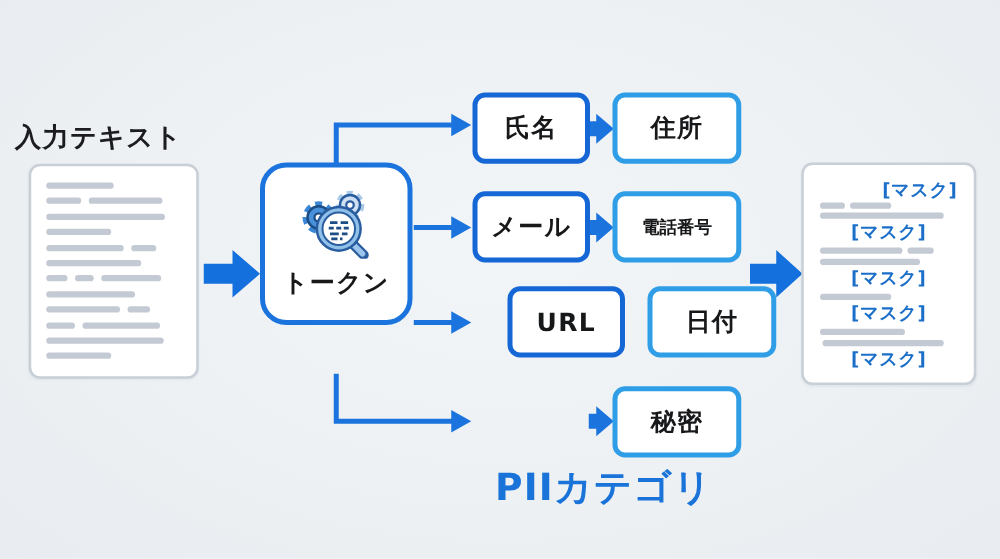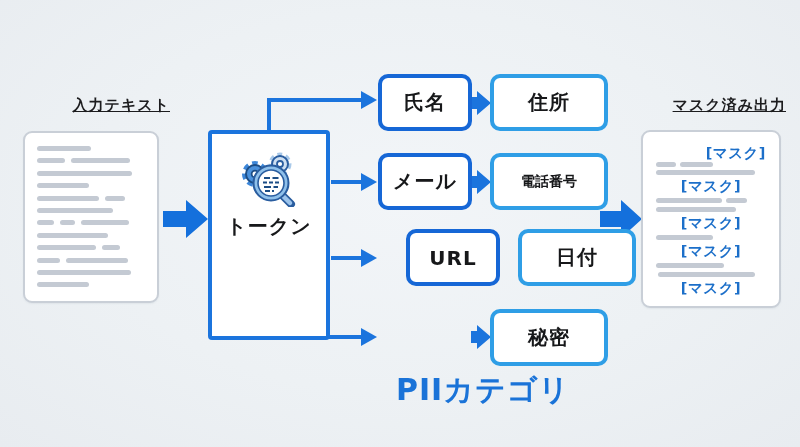--- a/index.html
+++ b/index.html
@@ -3,22 +3,22 @@
 <meta charset="utf-8">
 <style>
   html,body{margin:0;padding:0;}
   .canvas{
     position:relative;width:800px;height:447px;overflow:hidden;
     background:radial-gradient(ellipse at 50% 45%, #f2f5f8 0%, #edf1f4 55%, #e8ecf0 100%);
     font-family:"DejaVu Sans","Liberation Sans",sans-serif;
   }
   .connectors{position:absolute;left:0;top:0;z-index:1;}
   .title{
-    position:absolute;z-index:3;font-weight:bold;font-size:15px;color:#1c1c1e;
-    text-align:right;letter-spacing:1px;white-space:nowrap;text-decoration:underline;
+    position:absolute;z-index:3;font-weight:bold;font-size:21px;color:#1c1c1e;
+    text-align:left;letter-spacing:1px;white-space:nowrap;
   }
   .input-title{left:12px;top:96px;width:158px;}
   .output-title{left:636px;top:96px;width:150px;}
   .doc{
     position:absolute;z-index:2;background:#ffffff;border:2px solid #c9cfd7;
     border-radius:9px;box-sizing:border-box;box-shadow:0 1px 2px rgba(40,60,90,.06);
   }
   .input-doc{left:23px;top:131px;width:136px;height:172px;padding:13px 12px;}
   .output-doc{left:641px;top:130px;width:140px;height:178px;padding:10px 13px;}
   .line{display:flex;gap:6px;margin-bottom:7.4px;}
@@ -29,28 +29,28 @@
     font-size:14.5px;font-weight:bold;color:#1c6fc9;line-height:1;
     white-space:nowrap;letter-spacing:0.5px;
   }
   .push-right{margin-left:auto;}
   .box{
     position:absolute;z-index:2;background:#ffffff;box-sizing:border-box;
     display:flex;align-items:center;justify-content:center;
     font-weight:bold;color:#17181a;
   }
   .classifier{
-    left:208px;top:130px;width:122px;height:210px;
-    border:4px solid #1b74dd;border-radius:4px;
+    left:208px;top:130px;width:122px;height:130px;
+    border:4px solid #1b74dd;border-radius:21px;
     flex-direction:column;justify-content:flex-start;padding-top:17px;
   }
   .classifier-label{font-size:20px;line-height:1.35;text-align:center;margin-top:6px;letter-spacing:1px;}
   .cat{width:94px;height:57px;border-radius:10px;font-size:20px;letter-spacing:1px;white-space:nowrap;}
   .cat.col1{left:378px;border:4px solid #1667d6;}
-  .cat.col2{left:490px;width:118px;border:4px solid #2f9ee6;}
+  .cat.col2{left:490px;width:103px;border:4px solid #2f9ee6;}
   .cat.small-text{font-size:14px;letter-spacing:0;text-align:right;}
   .row-y1{top:74px;text-align:right;} .row-y2{top:153px;} .row-y3{top:229px;margin-left:28px;} .row-y4{top:309px;}
   .pii-label{
     position:absolute;z-index:3;left:378px;top:370px;width:210px;text-align:center;
     font-size:30px;font-weight:bold;color:#1a73d8;letter-spacing:1px;
   }
 </style>
 </head>
 <body>
 
@@ -158,21 +158,20 @@
   <div class="box cat col1 row-y2">メール</div>
   <div class="box cat col1 row-y3">URL</div>
 
   <div class="box cat col2 row-y1">住所</div>
   <div class="box cat col2 small-text row-y2">電話番号</div>
   <div class="box cat col2 row-y3">日付</div>
   <div class="box cat col2 row-y4">秘密</div>
 
   <div class="pii-label">PIIカテゴリ</div>
 
-  <div class="title output-title">マスク済み出力</div>
   <div class="doc output-doc">
     <div class="mrow has-text">
         <span class="bar" style="width:41%"></span>
         <span class="mask-token push-right">[マスク]</span>
       </div>
     <div class="mrow">
         <span class="bar" style="width:18%"></span>
         <span class="bar" style="width:30%"></span>
       </div>
     <div class="mrow">

